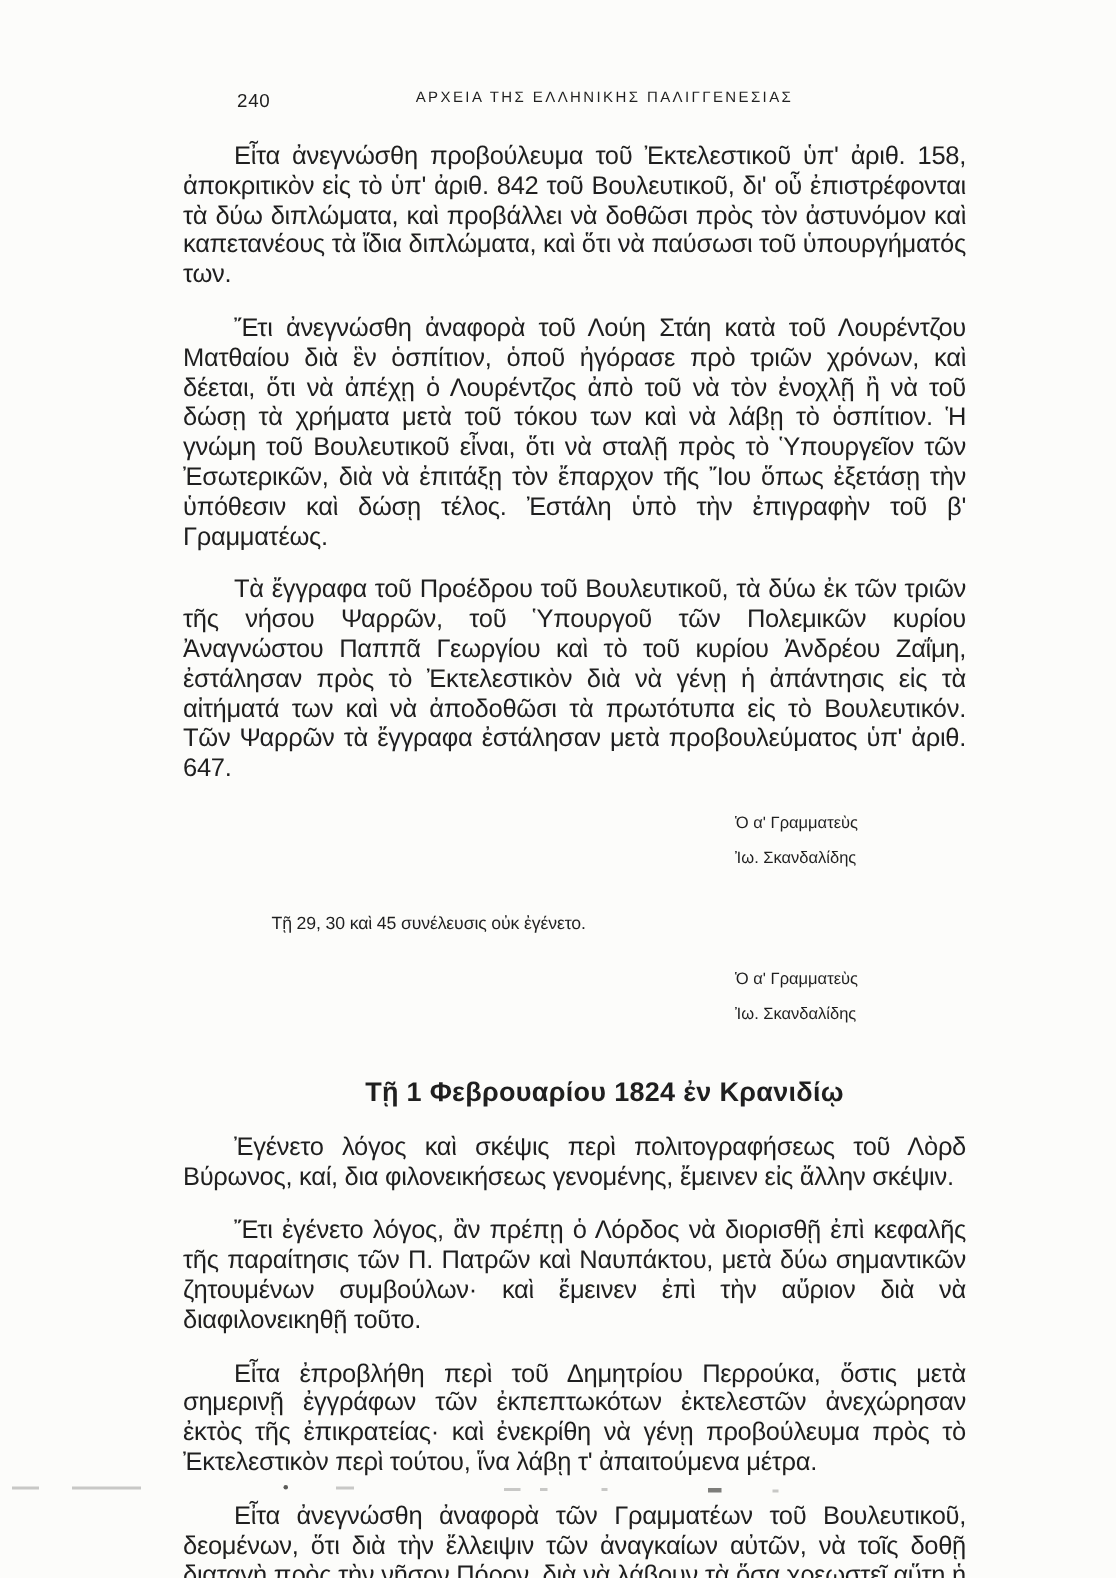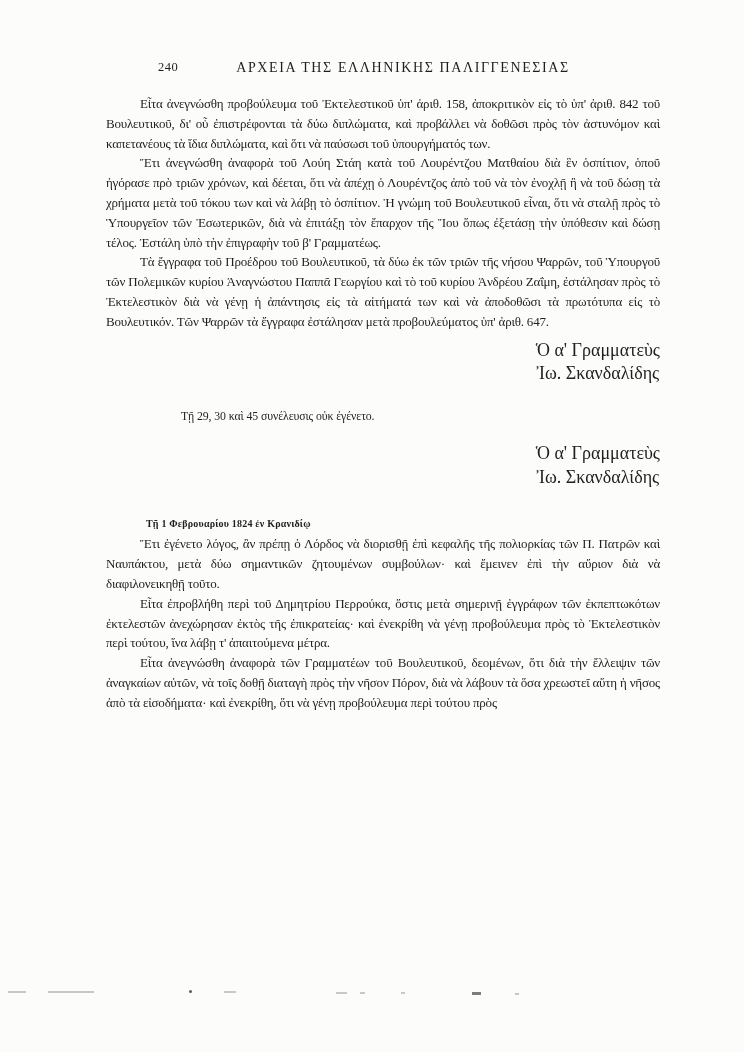--- a/index.html
+++ b/index.html
@@ -6,21 +6,21 @@
     margin: 0;
     padding: 0;
     background: #fcfcfa;
   }
   .page {
     position: relative;
     width: 744px;
     height: 1052px;
     background: #fcfcfa;
     color: #1f1f1f;
-    font-family: Liberation Serif, serif;
+    font-family: Liberation Sans, sans-serif;
     overflow: hidden;
   }
   .text-block {
     position: absolute;
     left: 106px;
     top: 60px;
     width: 554px;
   }
   .page-header {
     position: relative;
@@ -33,60 +33,62 @@
     top: 0;
     font-size: 12.5px;
     letter-spacing: 0.5px;
   }
   .running-title {
     position: absolute;
     left: 0;
     right: 0;
     top: 0;
     text-align: center;
-    font-size: 14px;
+    font-size: 10px;
     letter-spacing: 1.6px;
     padding-left: 40px;
     white-space: nowrap;
   }
   .body-paragraph {
-    margin: 0;
-    font-size: 13px;
+    margin: 16px;
+    font-size: 17px;
     line-height: 19.8px;
     letter-spacing: -0.2px;
     text-align: justify;
     text-indent: 34px;
   }
   .signature-block {
     width: fit-content;
     margin-left: auto;
-    text-align: center;
-    font-size: 18px;
+    margin-right: 88px;
+    text-align: left;
+    font-size: 11px;
     line-height: 23.5px;
   }
   .signature-block.first {
     margin-top: 7px;
   }
   .signature-block.second {
     margin-top: 16px;
   }
   .no-session-note {
     margin: 0;
     margin-top: 21px;
     margin-left: 75px;
     font-size: 11.8px;
     line-height: 19.8px;
     letter-spacing: -0.1px;
   }
   .session-heading {
     margin: 0;
     margin-top: 29px;
     margin-bottom: 5px;
+    text-align: center;
     padding-left: 40px;
-    font-size: 10px;
+    font-size: 18px;
     font-weight: bold;
     letter-spacing: 0.2px;
     white-space: nowrap;
   }
   
   .artifact {
     position: absolute;
     height: 2px;
     background: #c8c8c6;
   }
@@ -121,21 +123,22 @@
 
     <p class="no-session-note">Τῇ 29, 30 καὶ 45 συνέλευσις οὐκ ἐγένετο.</p>
 
     <div class="signature-block second">
       <div>Ὁ α' Γραμματεὺς</div>
       <div>Ἰω. Σκανδαλίδης</div>
     </div>
 
     <h2 class="session-heading">Τῇ 1 Φεβρουαρίου 1824 ἐν Κρανιδίῳ</h2>
 
-    <p class="body-paragraph">Ἔτι ἐγένετο λόγος, ἂν πρέπῃ ὁ Λόρδος νὰ διορισθῇ ἐπὶ κεφαλῆς τῆς πολιορκίας τῶν Π. Πατρῶν καὶ Ναυπάκτου, μετὰ δύω σημαντικῶν ζητουμένων συμβούλων· καὶ ἔμεινεν ἐπὶ τὴν αὔριον διὰ νὰ διαφιλονεικηθῇ τοῦτο.</p>
+    <p class="body-paragraph">Ἐγένετο λόγος καὶ σκέψις περὶ πολιτογραφήσεως τοῦ Λὸρδ Βύρωνος, καί, δια φιλονεικήσεως γενομένης, ἔμεινεν εἰς ἄλλην σκέψιν.</p>
+    <p class="body-paragraph">Ἔτι ἐγένετο λόγος, ἂν πρέπῃ ὁ Λόρδος νὰ διορισθῇ ἐπὶ κεφαλῆς τῆς παραίτησις τῶν Π. Πατρῶν καὶ Ναυπάκτου, μετὰ δύω σημαντικῶν ζητουμένων συμβούλων· καὶ ἔμεινεν ἐπὶ τὴν αὔριον διὰ νὰ διαφιλονεικηθῇ τοῦτο.</p>
     <p class="body-paragraph">Εἶτα ἐπροβλήθη περὶ τοῦ Δημητρίου Περρούκα, ὅστις μετὰ σημερινῇ ἐγγράφων τῶν ἐκπεπτωκότων ἐκτελεστῶν ἀνεχώρησαν ἐκτὸς τῆς ἐπικρατείας· καὶ ἐνεκρίθη νὰ γένῃ προβούλευμα πρὸς τὸ Ἐκτελεστικὸν περὶ τούτου, ἵνα λάβῃ τ' ἀπαιτούμενα μέτρα.</p>
     <p class="body-paragraph">Εἶτα ἀνεγνώσθη ἀναφορὰ τῶν Γραμματέων τοῦ Βουλευτικοῦ, δεομένων, ὅτι διὰ τὴν ἔλλειψιν τῶν ἀναγκαίων αὐτῶν, νὰ τοῖς δοθῇ διαταγὴ πρὸς τὴν νῆσον Πόρον, διὰ νὰ λάβουν τὰ ὅσα χρεωστεῖ αὕτη ἡ νῆσος ἀπὸ τὰ εἰσοδήματα· καὶ ἐνεκρίθη, ὅτι νὰ γένῃ προβούλευμα περὶ τούτου πρὸς</p>
   </div>
 
   <div class="artifact" style="left:8px;   top:991px; width:18px;"></div>
   <div class="artifact" style="left:48px;  top:991px; width:46px;"></div>
   <div class="speck" style="left:189px; top:990px;"></div>
   <div class="artifact" style="left:224px; top:991px; width:12px;"></div>
   <div class="artifact" style="left:336px; top:992px; width:11px;"></div>
   <div class="artifact" style="left:360px; top:992px; width:5px;"></div>

